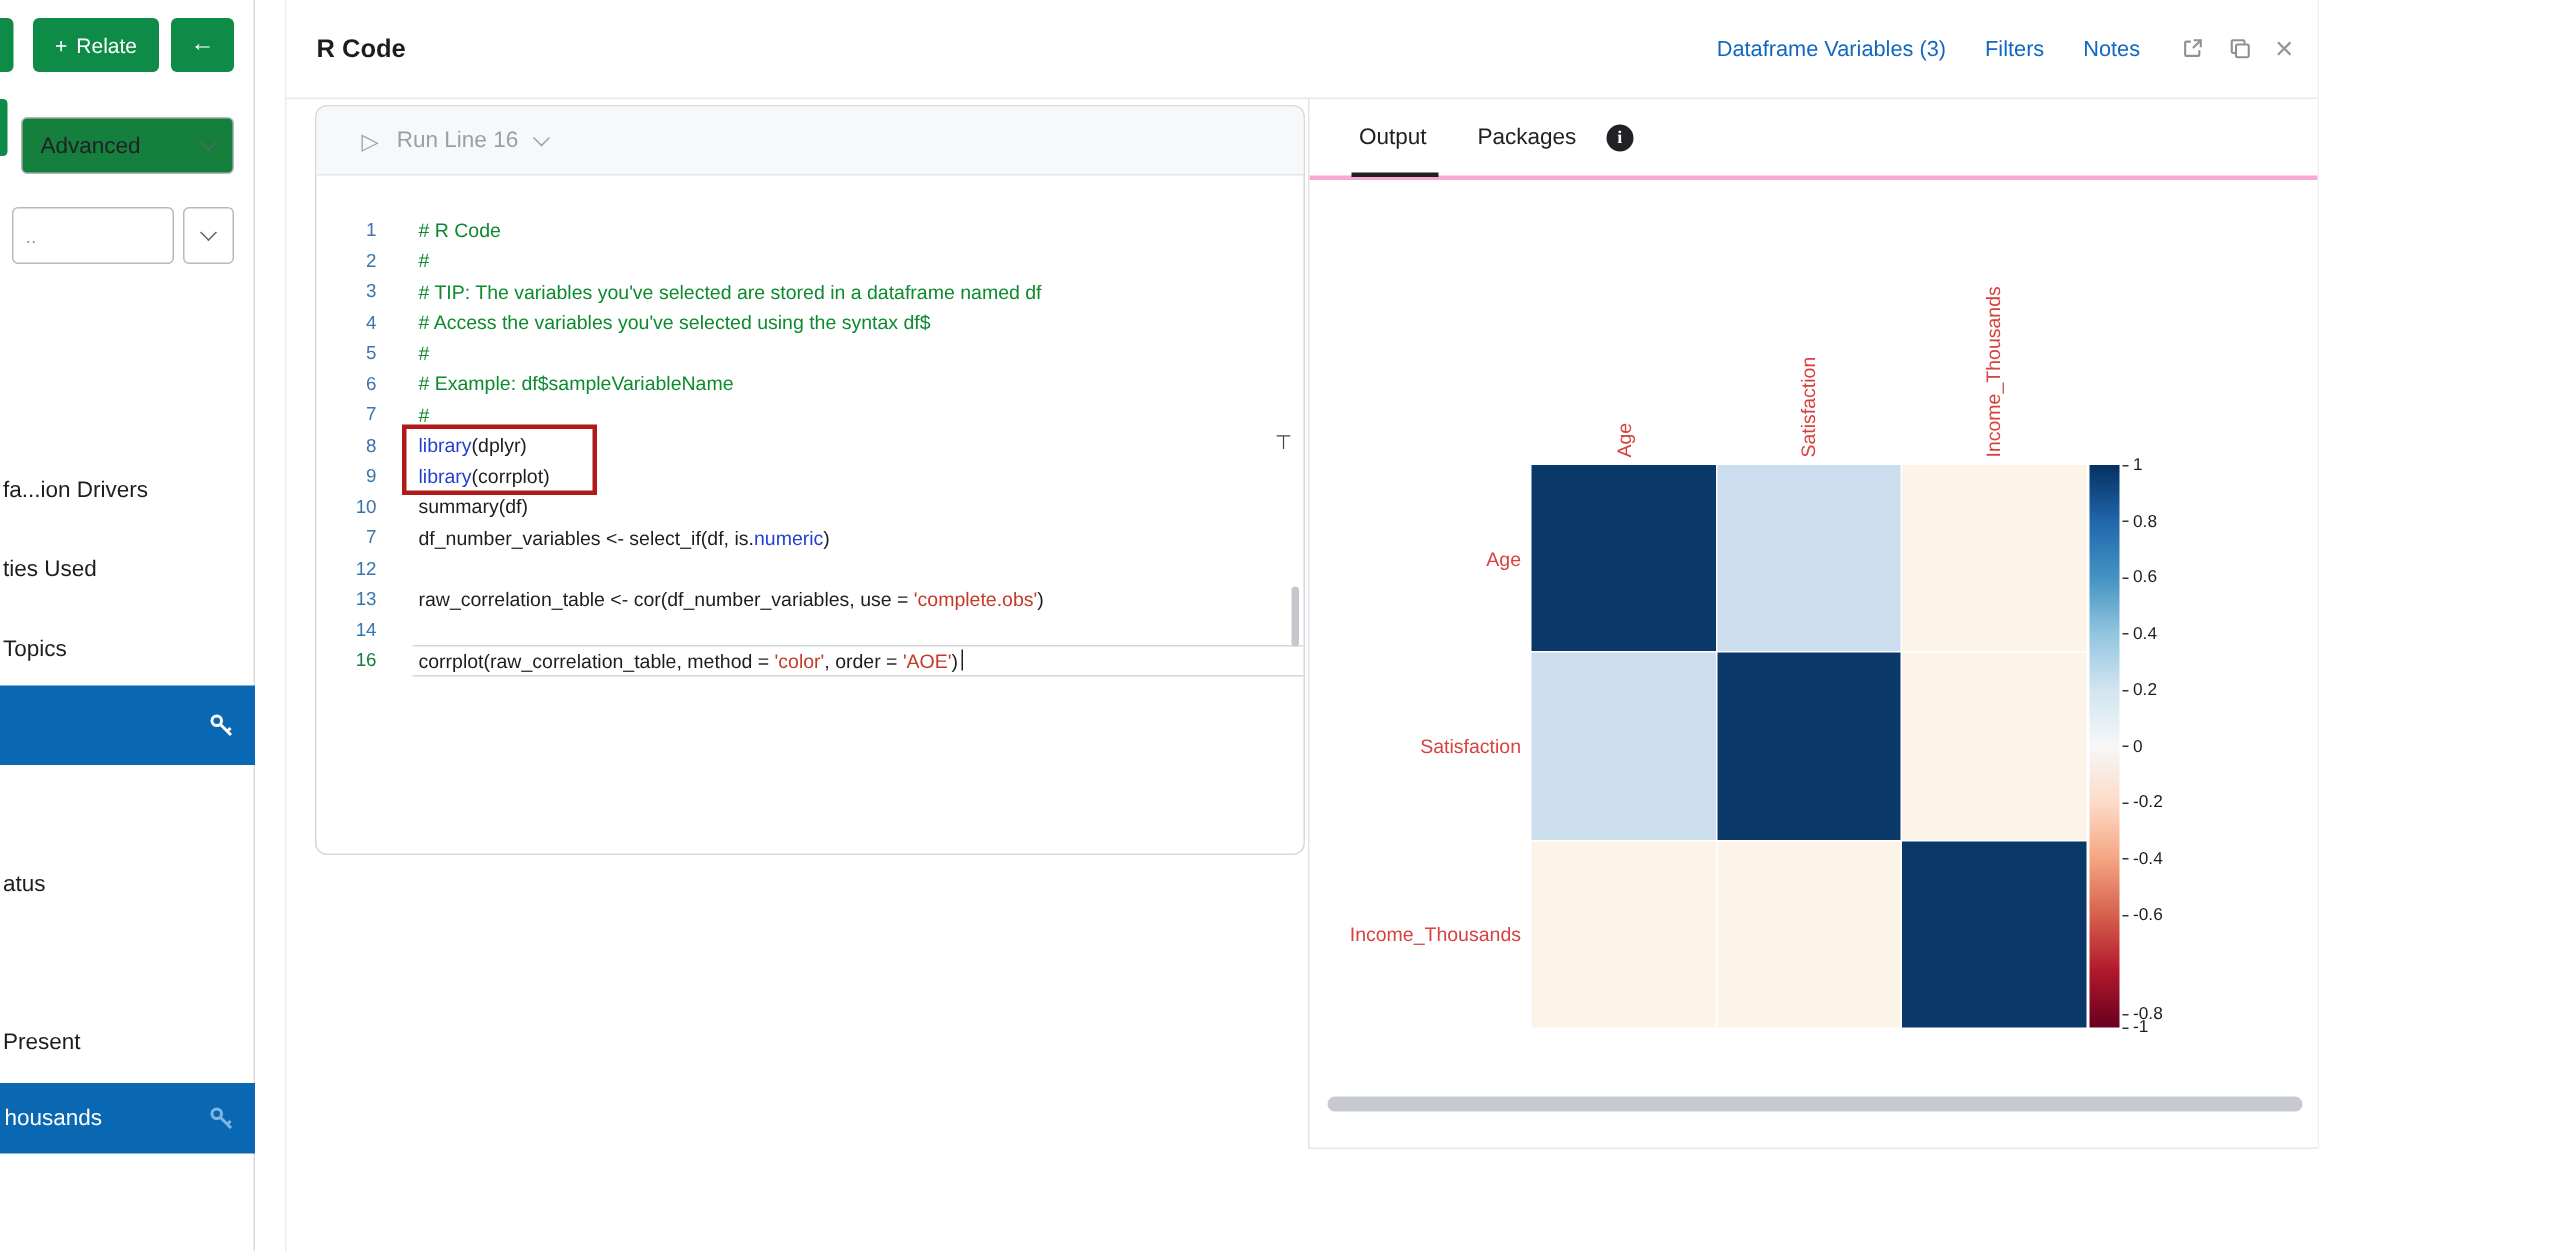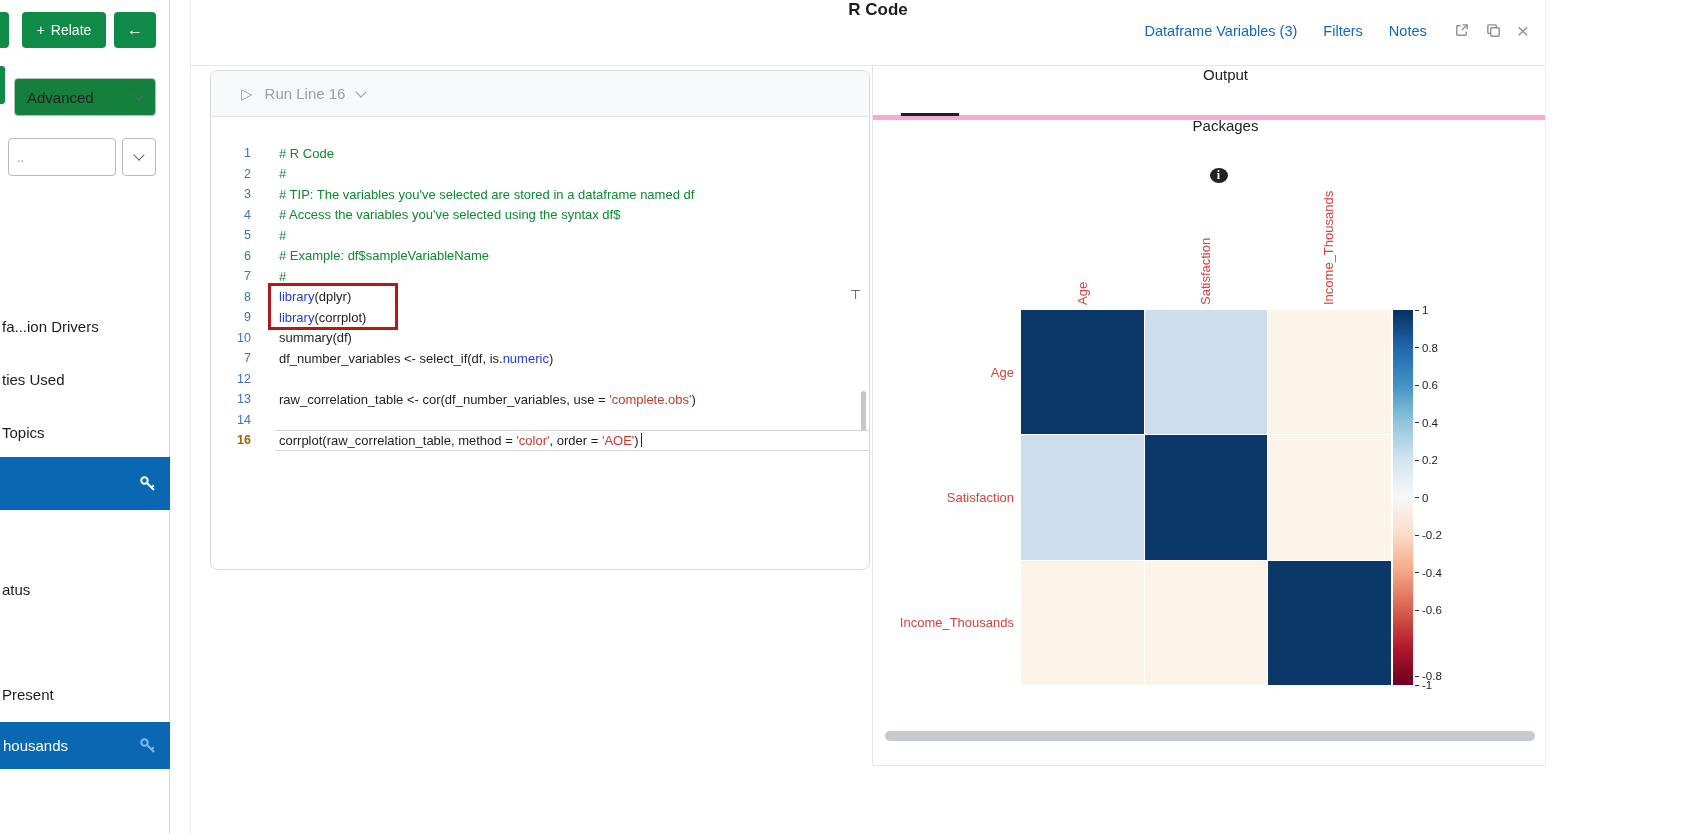--- a/index.html
+++ b/index.html
@@ -18,48 +18,48 @@
   .search-dd { position:absolute; left:122px; top:138px; width:34px; height:38px; border:1px solid #b6b9bd; border-radius:4px; background:#fff; display:flex; align-items:center; justify-content:center; cursor:pointer; }
   .chev { width:8px; height:8px; border-right:1.6px solid #5f6368; border-bottom:1.6px solid #5f6368; transform:rotate(45deg); margin-top:-4px; }
   .chev.gray { border-color:#9aa0a6; }
   .side-item { position:absolute; left:2px; height:19px; font-size:15px; color:#1d1d1f; white-space:nowrap; cursor:pointer; }
   .side-sel { position:absolute; left:0; width:170px; background:#0a67b2; color:#fff; display:flex; align-items:center; padding-left:3px; font-size:15px; cursor:pointer; }
   .side-sel .key-wrap { position:absolute; right:12px; top:50%; transform:translateY(-50%); width:20px; height:20px; }
 
   
   .modal-left-edge { position:absolute; left:190px; top:0; width:1px; height:834px; background:#ececec; }
   .modal-right-edge { position:absolute; left:1545px; top:0; width:1px; height:766px; background:#f0f0f0; }
-  .modal-header { position:absolute; left:191px; top:0; width:1354px; height:66px; border-bottom:1px solid #e6e7e8; display:flex; align-items:center; background:#fff;flex-direction:column; }
+  .modal-header { position:absolute; left:191px; top:0; width:1354px; height:66px; border-bottom:1px solid #e6e7e8; display:flex; align-items:center; background:#fff; }
   .modal-title { margin-left:20px; font-size:17px; font-weight:bold; color:#1d1d1f; }
   .hdr-right { margin-left:auto; margin-right:16px; display:flex; align-items:center; gap:26px; }
   .hdr-link { color:#1168c1; font-size:14.5px; cursor:pointer; white-space:nowrap; }
   .hdr-icons { display:flex; align-items:center; gap:14px; }
   .hdr-icon { width:18px; height:18px; color:#8c9196; cursor:pointer; display:flex; align-items:center; justify-content:center; }
   .close-x { font-size:21px; color:#8f959b; cursor:pointer; line-height:1; }
 
   
   .code-card { position:absolute; left:210px; top:70px; width:660px; height:500px; border:1px solid #d7d9dc; border-radius:8px; background:#fff; overflow:hidden; }
   .run-bar { height:46px; background:#f7f8f9; border-bottom:1px solid #e4e6e9; display:flex; align-items:center; padding-left:30px; gap:12px; }
   .play-tri { color:#9aa0a6; font-size:15px; }
   .run-label { color:#9aa0a6; font-size:15px; }
   .code-area { position:relative; padding-top:26px; }
   .code-row { display:flex; height:20.5px; align-items:center; font-size:13px; }
   .ln { width:40px; text-align:right; color:#3c74ad; font-size:12.5px; flex:none; }
-  .code-row.current .ln { font-weight:bold; color:#a16207; }
+  .code-row.current .ln { font-weight:normal; color:#15803d; }
   .line-body { flex:1; margin-left:24px; padding-left:4px; white-space:pre; line-height:19px; height:20.5px; display:flex; align-items:center; }
   .code-row.current .line-body { border-top:1px solid #d6d7d9; border-bottom:1px solid #d6d7d9; }
   .tok-cm { color:#0c8a2d; } .tok-kw { color:#2440d0; } .tok-st { color:#c53929; } .tok-pl { color:#1d1d1f; }
   .caret { display:inline-block; width:1px; height:14px; background:#202124; margin-left:2px; }
   .annotation-box { position:absolute; left:268px; top:283px; width:130px; height:47px; border:3px solid #b11a1a; z-index:6; pointer-events:none; }
   .drag-handle { position:absolute; left:850px; top:287px; color:#43464a; font-size:13px; z-index:5; }
   .code-vthumb { position:absolute; left:861px; top:391px; width:5px; height:40px; background:#c4c7cb; border-radius:3px; z-index:5; }
 
   
   .output-panel { position:absolute; left:872px; top:66px; width:673px; height:700px; border-left:1px solid #e2e3e5; border-bottom:1px solid #e8e8e8; background:#fff; }
-  .tab-bar { position:relative; height:54px; border-bottom:5px solid #f9a8d4; display:flex; align-items:center; padding-left:33px; gap:34px;flex-direction:column; }
+  .tab-bar { position:relative; height:54px; border-bottom:3px solid #f9a8d4; display:flex; align-items:center; padding-left:33px; gap:34px; }
   .tab { font-size:15px; color:#202124; cursor:pointer; }
   .tab-underline { position:absolute; left:28px; bottom:-1px; width:58px; height:3px; background:#1f1f1f; }
   .info-circle { width:18px; height:18px; border-radius:50%; background:#202124; color:#fff; font-size:12px; font-weight:bold; display:flex; align-items:center; justify-content:center; margin-left:-14px; cursor:pointer; font-family:"Liberation Serif", serif; }
   .output-body { position:absolute; left:0; top:54px; right:0; bottom:0; overflow:hidden; }
   .console-line { position:absolute; left:12px; top:10px; width:658px; overflow:hidden; white-space:nowrap; font-family:"DejaVu Sans Mono", monospace; font-size:17px; font-weight:bold; color:#2038c8; }
   .hm-grid { position:absolute; left:148px; top:190px; width:370px; height:375px; display:grid; grid-template-columns:repeat(3,1fr); grid-template-rows:repeat(3,1fr); gap:1px; }
   .row-label { position:absolute; left:0; width:141px; text-align:right; height:16px; line-height:16px; font-size:13px; color:#d6423e; white-space:nowrap; }
   .col-label { position:absolute; top:185px; height:16px; line-height:16px; font-size:13px; color:#d6423e; white-space:nowrap; transform:rotate(-90deg); transform-origin:0 0; }
   .colorbar { position:absolute; left:520px; top:190px; width:20px; height:375px;
     background:linear-gradient(180deg,#053061 0%,#2166ac 10%,#4393c3 20%,#92c5de 30%,#d1e5f0 40%,#f7f7f7 50%,#fddbc7 60%,#f4a582 70%,#d6604d 80%,#b2182b 90%,#67001f 100%); }

